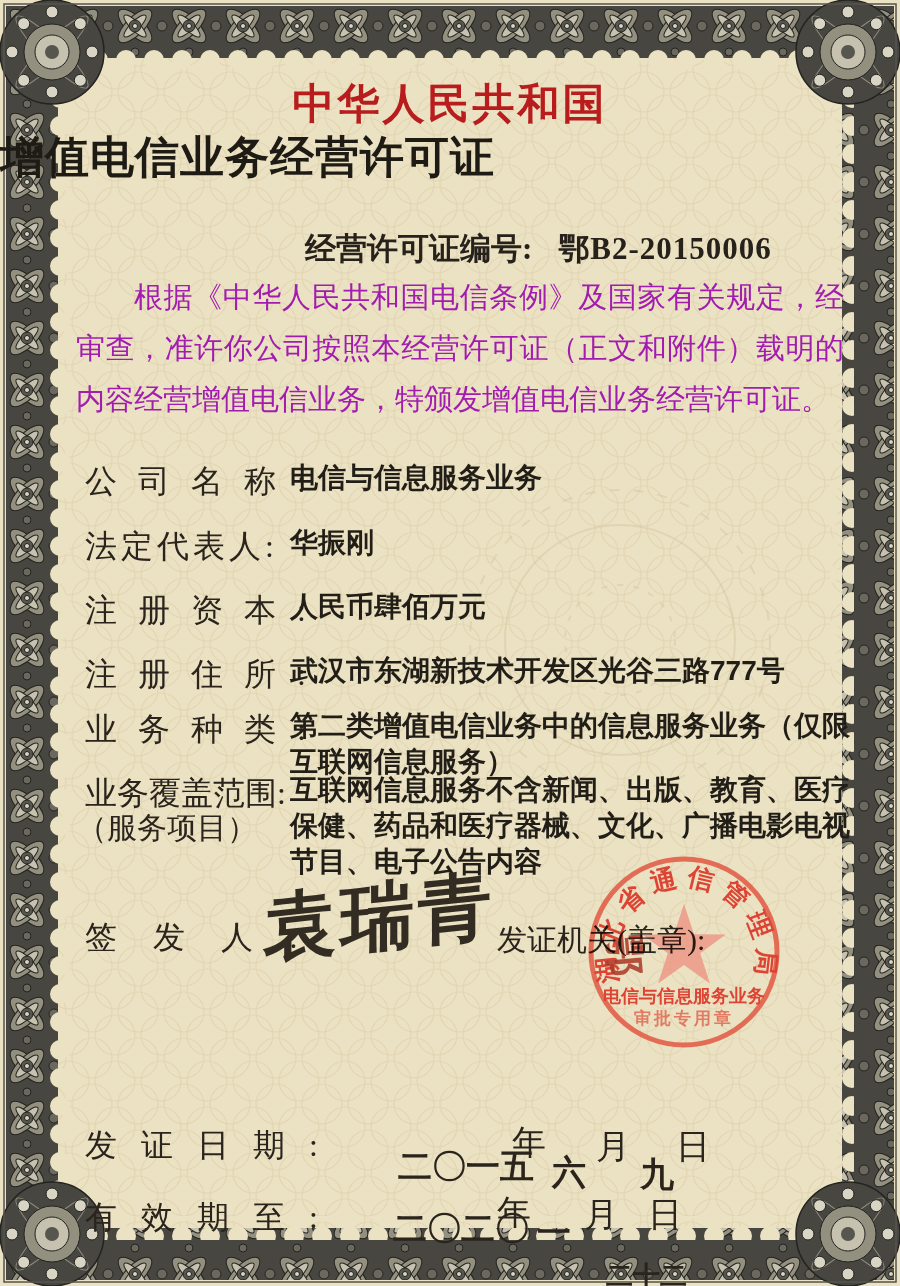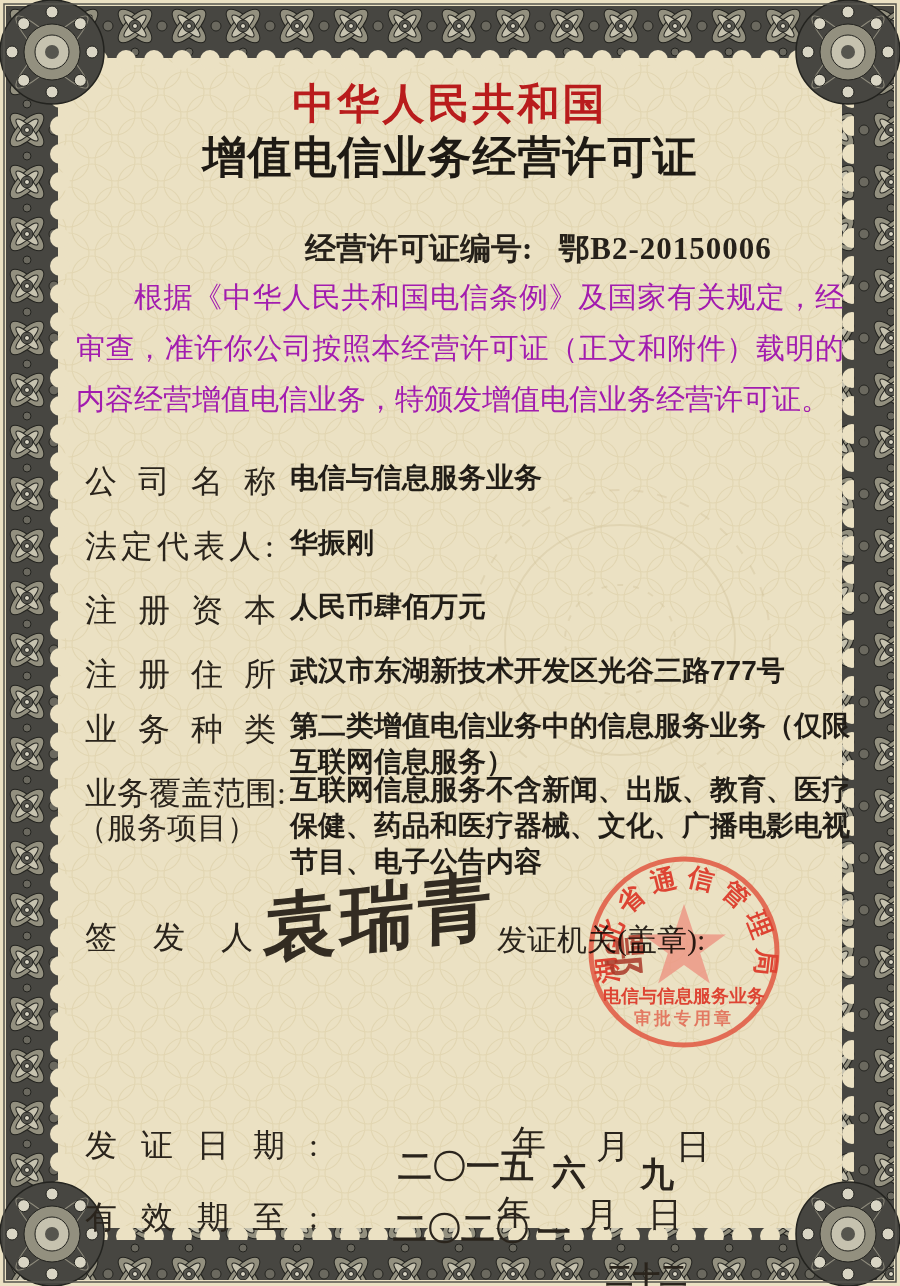--- a/index.html
+++ b/index.html
@@ -11,21 +11,21 @@
     color:#231f19;
   }
   .deco{position:absolute;left:0;top:0;z-index:0;}
   .content{position:absolute;left:0;top:0;width:900px;height:1286px;z-index:1;}
 
   .title-line1{
     position:absolute;left:0;top:76px;width:900px;text-align:center;
     font-size:42px;font-weight:bold;letter-spacing:3px;color:#b91c1c;
   }
   .title-line2{
-    position:absolute;left:0;top:128px;width:900px;text-align:center;
+    position:absolute;left:0;top:128px;width:900px;
     font-size:44px;font-weight:bold;letter-spacing:1px;color:#1e1a14;
   }
   .license-row{position:absolute;left:305px;top:228px;white-space:nowrap;}
   .lic-label{font-size:31px;font-weight:bold;color:#26211a;}
   .lic-value{font-size:31px;font-weight:bold;margin-left:26px;letter-spacing:1px;color:#26211a;}
 
   .preamble{
     position:absolute;left:76px;top:272px;width:768px;margin:0;
     font-size:29px;line-height:51px;text-align:justify;text-indent:58px;
     color:#a21caf;

